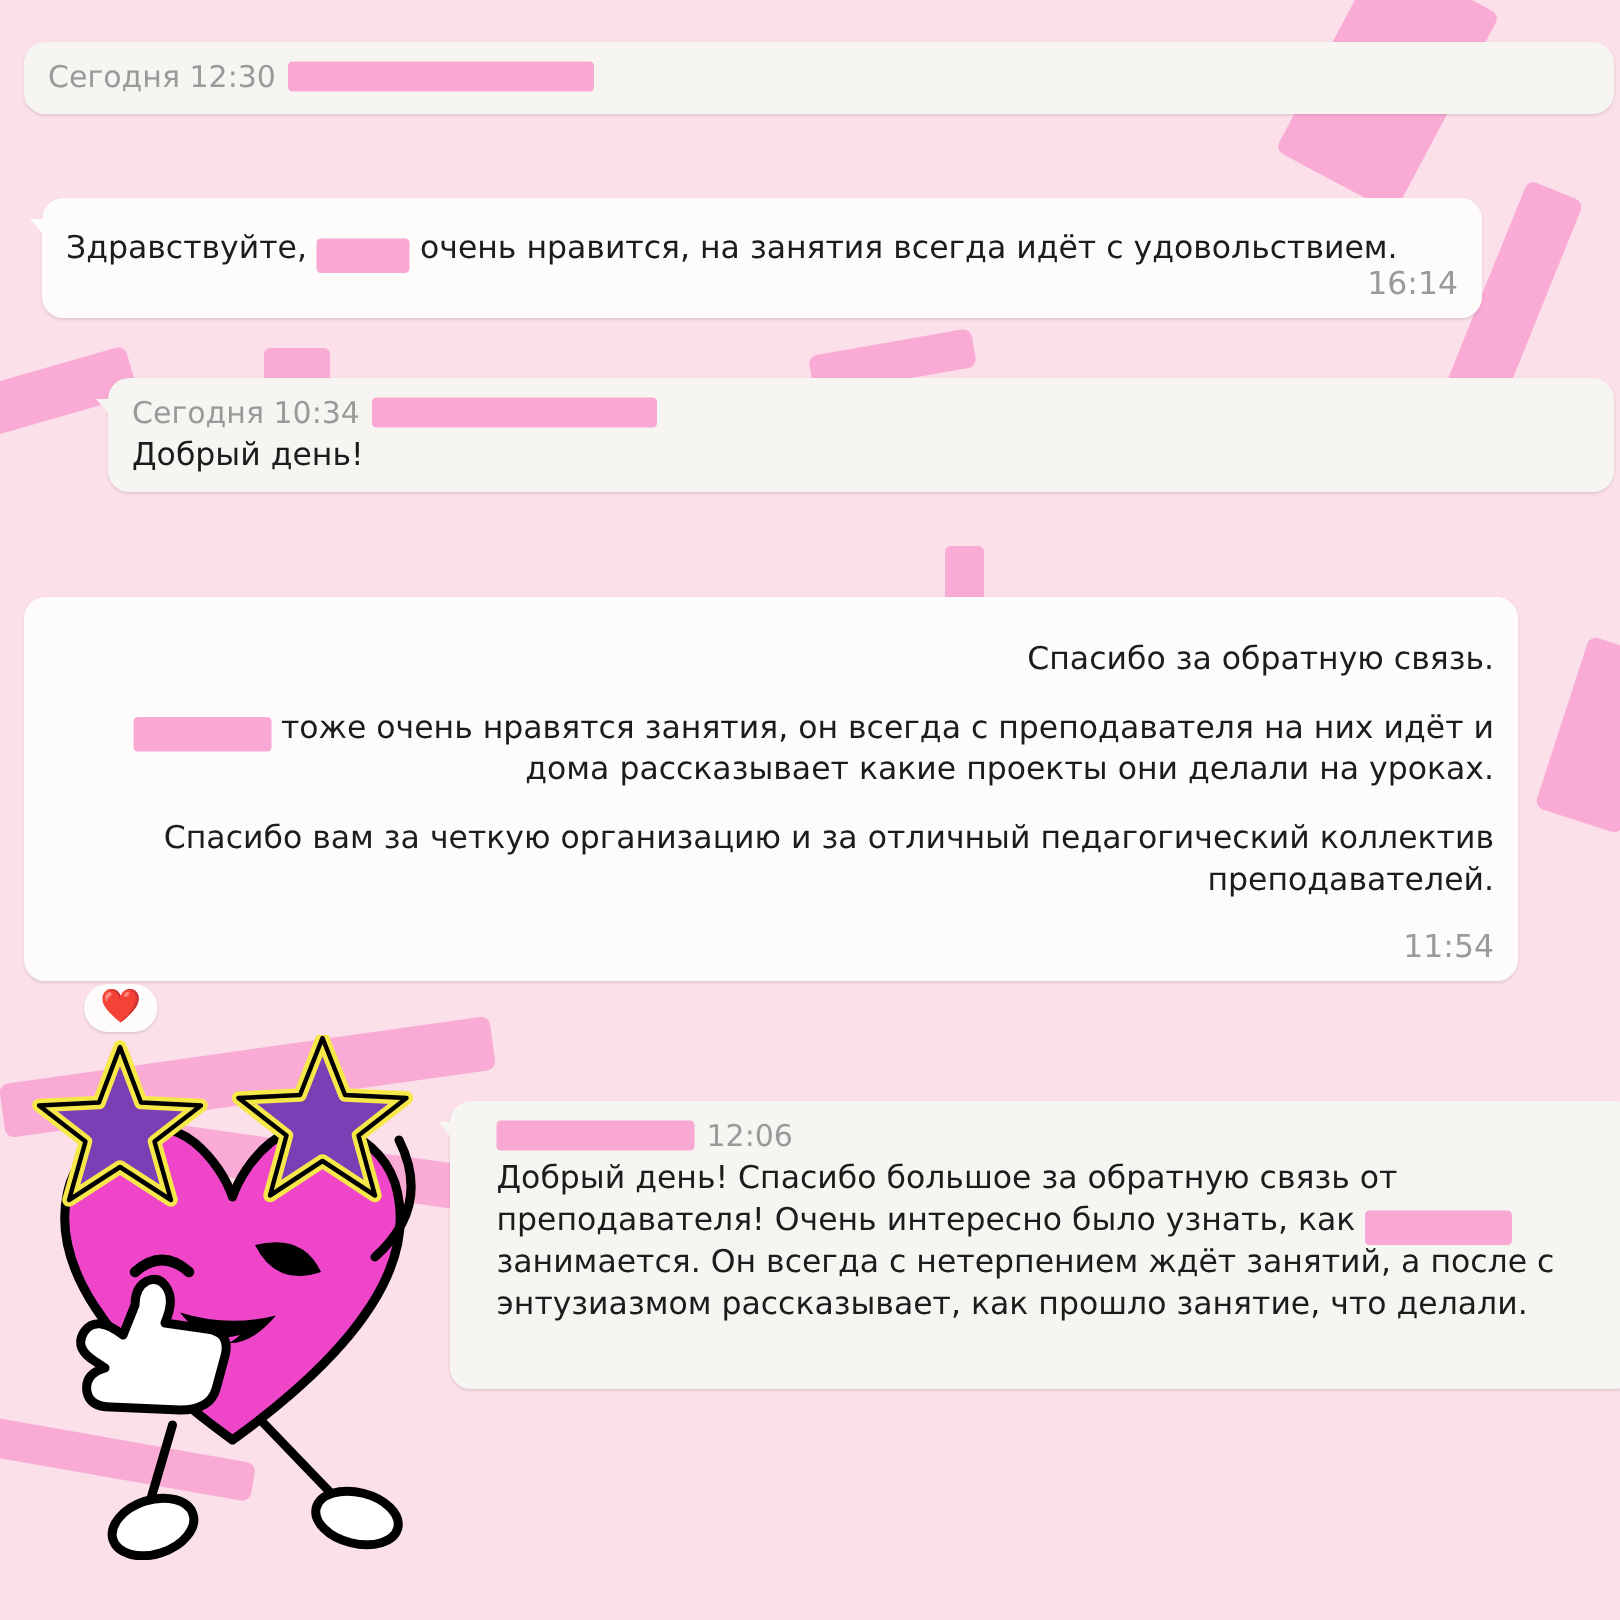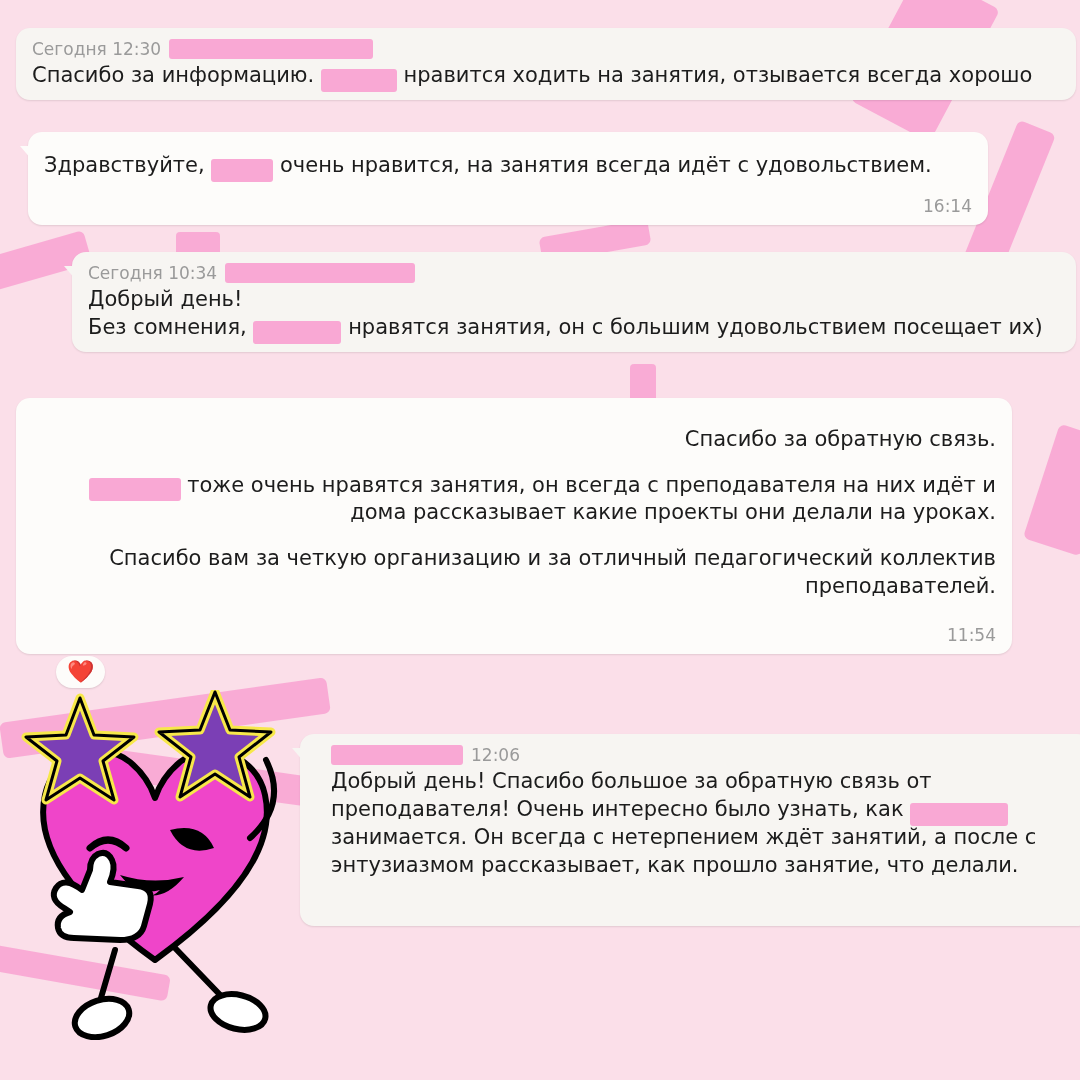--- a/index.html
+++ b/index.html
@@ -45,38 +45,38 @@
     box-shadow: 0 1px 2px rgba(0,0,0,0.10);
     padding: 10px 16px 10px 16px;
     box-sizing: border-box;
     color: #1c1c1c;
     font-size: 21px;
     line-height: 1.32;
   }
   .bubble.white { background: #fdfcfa; }
 
   .meta {
-    font-size: 17px;
+    font-size: 20px;
     color: #9a9a9a;
     margin-bottom: 2px;
     display: flex;
     align-items: center;
     gap: 8px;
   }
   .redact {
     display: inline-block;
     background: #f9a8d4;
     border-radius: 3px;
     vertical-align: middle;
   }
   .redact.name-bar { height: 20px; }
   .redact.inline   { height: 23px; position: relative; top: 4px; }
 
   .time {
-    font-size: 17px;
+    font-size: 21px;
     color: #9a9a9a;
     text-align: left;
     margin-top: 2px;
   }
   .time.inline-right {
     position: absolute;
     right: 16px;
     bottom: 8px;
   }
 
@@ -102,21 +102,21 @@
     background: #fdfcfa;
     border-radius: 999px;
     box-shadow: 0 1px 2px rgba(0,0,0,0.12);
     padding: 5px 11px;
     font-size: 22px;
     line-height: 1;
   }
 
   
   #b1 { left: 16px;  top: 28px;  width: 1060px; }
-  #b2 { left: 28px;  top: 132px; width: 960px;  height: 93px; }
+  #b2 { left: 28px;  top: 132px; width: 960px;  height: 80px; }
   #b3 { left: 72px;  top: 252px; width: 1004px; }
   #b4 { left: 16px;  top: 398px; width: 996px;  height: 256px; }
   #b5 { left: 300px; top: 734px; width: 791px;  height: 192px; padding-left: 31px; }
 
   
   .mascot {
     position: absolute;
     left: 20px;
     top: 690px;
     width: 270px;
@@ -138,49 +138,39 @@
 <div class="ribbon rb9"></div>
 <div class="ribbon rb10"></div>
 
 <div class="chat">
 
   <div class="bubble" id="b1">
     <div class="meta">
       <span>Сегодня 12:30</span>
       <span class="redact name-bar" style="width:204px"></span>
     </div>
-    <div class="msg-text">
-      <span>Спасибо за информацию.</span>
-      <span class="redact inline" style="width:76px"></span>
-      <span>нравится ходить на занятия, отзывается всегда хорошо</span>
-    </div>
   </div>
 
   <div class="bubble white" id="b2">
     <div class="tail tail-left" style="border-right-color:#fdfcfa"></div>
     <div class="msg-text" style="margin-top:10px">
       <span>Здравствуйте,</span>
       <span class="redact inline" style="width:62px"></span>
       <span>очень нравится, на занятия всегда идёт с удовольствием.</span>
     </div>
     <div class="time inline-right">16:14</div>
   </div>
 
   <div class="bubble" id="b3">
     <div class="tail tail-left"></div>
     <div class="meta">
       <span>Сегодня 10:34</span>
       <span class="redact name-bar" style="width:190px"></span>
     </div>
     <div class="msg-text">Добрый день!</div>
-    <div class="msg-text">
-      <span>Без сомнения,</span>
-      <span class="redact inline" style="width:88px"></span>
-      <span>нравятся занятия, он с большим удовольствием посещает их)</span>
-    </div>
   </div>
 
   <div class="bubble white" id="b4">
     <div class="msg-text" style="margin-top:18px">
       <p>Спасибо за обратную связь.</p>
       <p>
         <span class="redact inline" style="width:92px"></span>
         <span>тоже очень нравятся занятия, он всегда с преподавателя на них идёт и дома рассказывает какие проекты они делали на уроках.</span>
       </p>
       <p>Спасибо вам за четкую организацию и за отличный педагогический коллектив преподавателей.</p>

